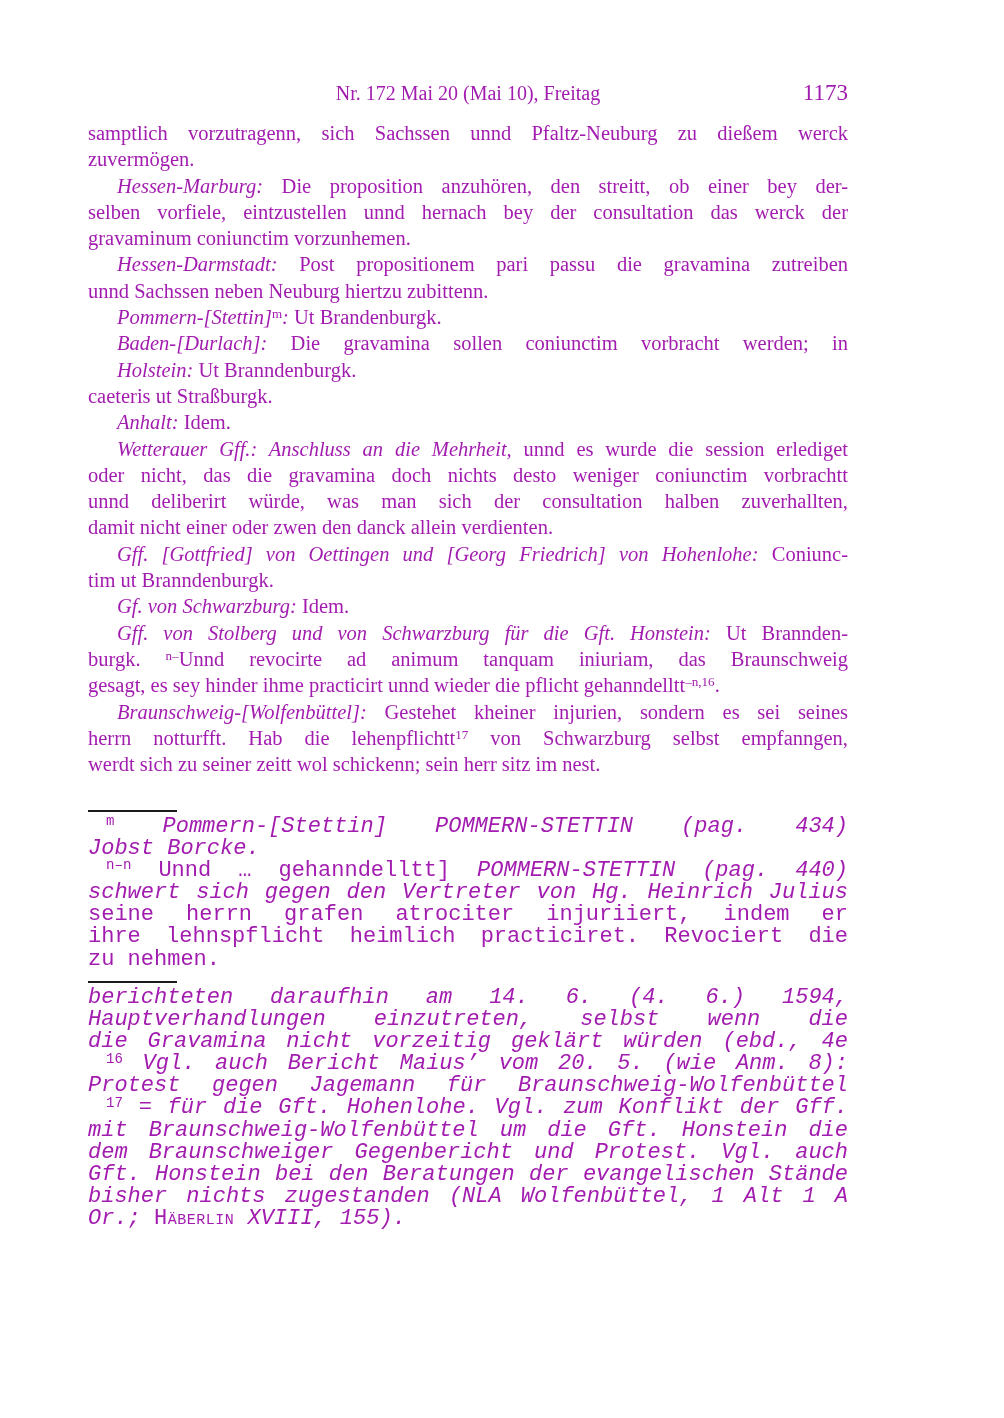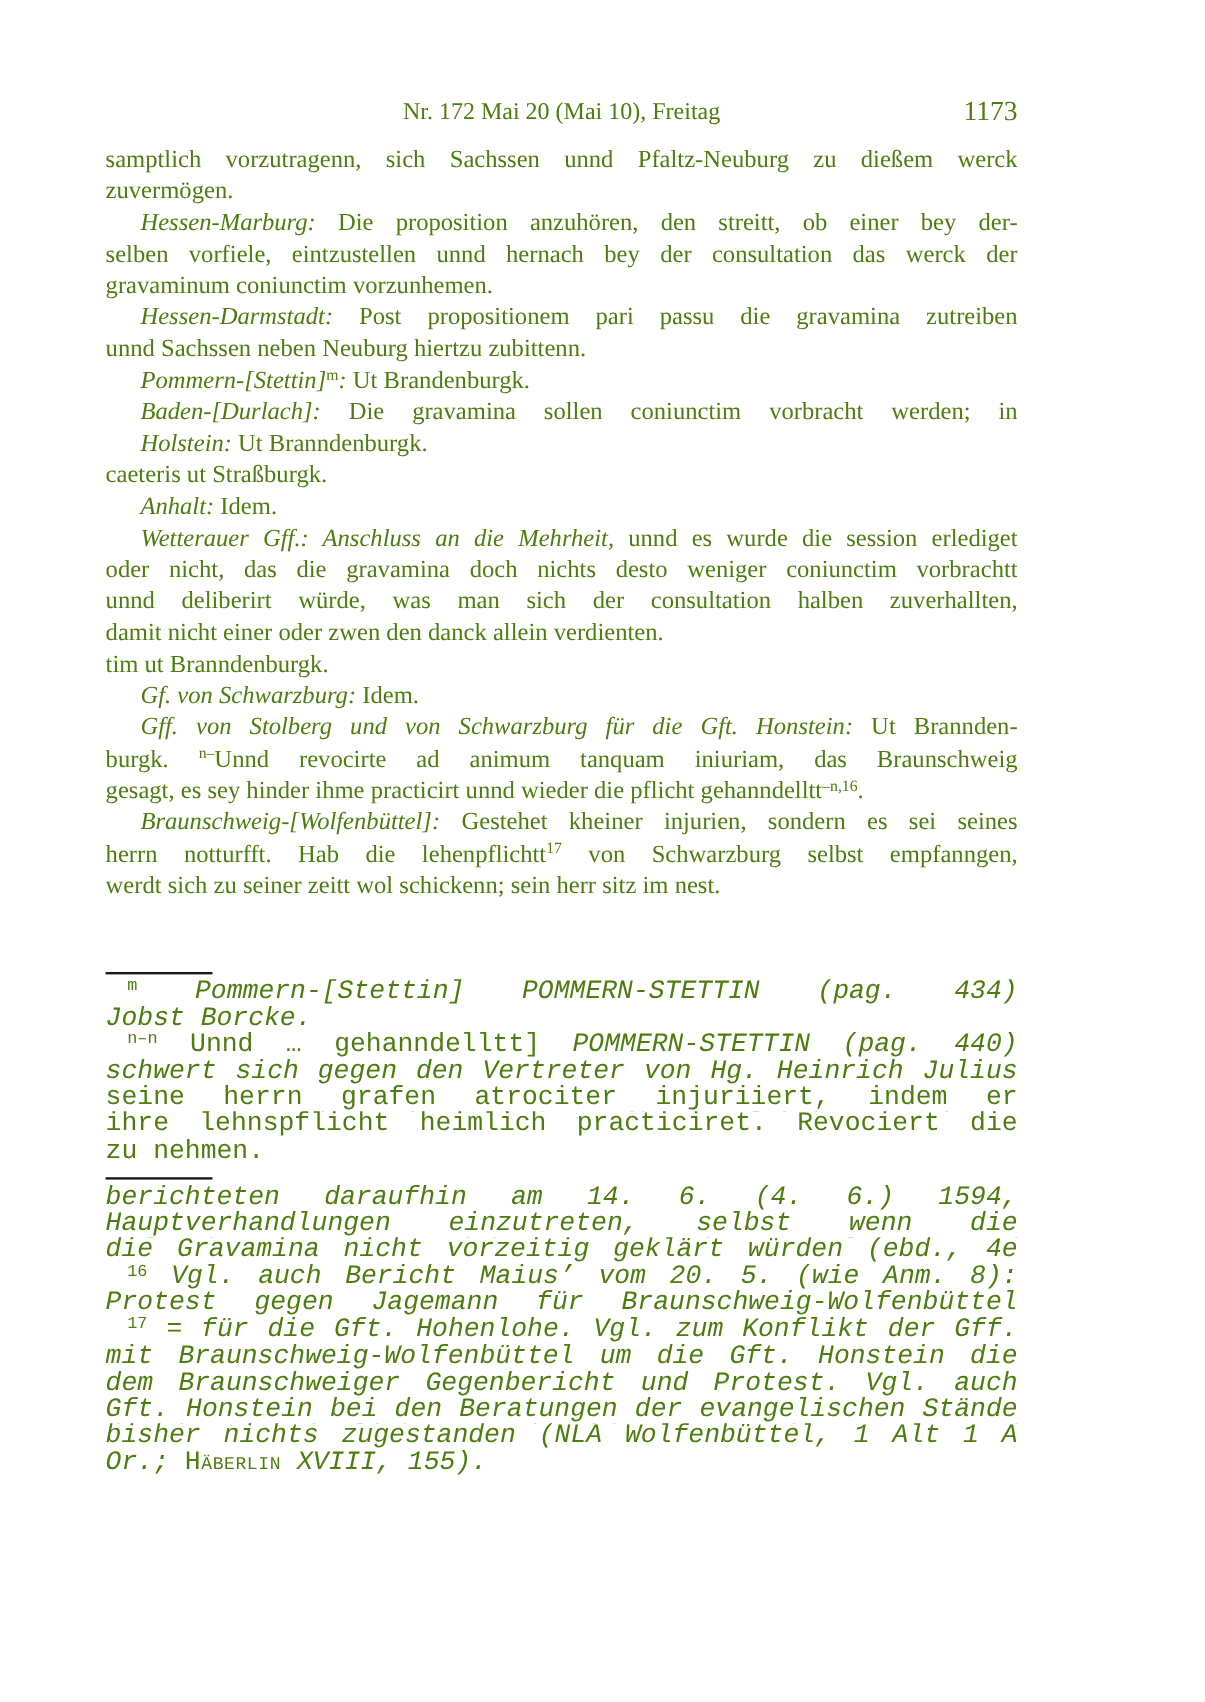--- a/index.html
+++ b/index.html
@@ -1,20 +1,20 @@
 <!DOCTYPE html>
 <html><head>
 <meta charset="utf-8">
 <style>
   html,body{margin:0;padding:0;}
   .page{
     position:relative;
     width:876px;height:1418px;
     background:#ffffff;
-    color:#4d7c0f;
+    color:#a21caf;
     font-family:"Liberation Serif", serif;
     overflow:hidden;
   }
   .running-header{
     position:absolute;top:82px;left:88px;width:760px;height:26px;
     font-size:20px;
   }
   .running-head-text{
     display:block;text-align:center;
   }
@@ -72,20 +72,21 @@
       <div class="line last"><span>unnd Sachssen neben Neuburg hiertzu zubittenn.</span></div>
       <div class="line last indent"><span class="it">Pommern-[Stettin]</span><span class="sup">m</span><span class="it">:</span><span> Ut Brandenburgk.</span></div>
       <div class="line indent"><span class="it">Baden-[Durlach]:</span><span> Die gravamina sollen coniunctim vorbracht werden; in</span></div>
       <div class="line last indent"><span class="it">Holstein:</span><span> Ut Branndenburgk.</span></div>
       <div class="line last"><span>caeteris ut Straßburgk.</span></div>
       <div class="line last indent"><span class="it">Anhalt:</span><span> Idem.</span></div>
       <div class="line indent"><span class="it">Wetterauer Gff.: Anschluss an die Mehrheit,</span><span> unnd es wurde die session erlediget</span></div>
       <div class="line"><span>oder nicht, das die gravamina doch nichts desto weniger coniunctim vorbrachtt</span></div>
       <div class="line"><span>unnd deliberirt würde, was man sich der consultation halben zuverhallten,</span></div>
       <div class="line last"><span>damit nicht einer oder zwen den danck allein verdienten.</span></div>
+      <div class="line indent"><span class="it">Gff. [Gottfried] von Oettingen und [Georg Friedrich] von Hohenlohe:</span><span> Coniunc-</span></div>
       <div class="line last"><span>tim ut Branndenburgk.</span></div>
       <div class="line last indent"><span class="it">Gf. von Schwarzburg:</span><span> Idem.</span></div>
       <div class="line indent"><span class="it">Gff. von Stolberg und von Schwarzburg für die Gft. Honstein:</span><span> Ut Brannden-</span></div>
       <div class="line"><span>burgk. </span><span class="sup">n–</span><span>Unnd revocirte ad animum tanquam iniuriam, das Braunschweig</span></div>
       <div class="line last"><span>gesagt, es sey hinder ihme practicirt unnd wieder die pflicht gehanndelltt</span><span class="sup">–n,16</span><span>.</span></div>
       <div class="line indent"><span class="it">Braunschweig-[Wolfenbüttel]:</span><span> Gestehet kheiner injurien, sondern es sei seines</span></div>
       <div class="line"><span>herrn notturfft. Hab die lehenpflichtt</span><span class="sup">17</span><span> von Schwarzburg selbst empfanngen,</span></div>
       <div class="line last"><span>werdt sich zu seiner zeitt wol schickenn; sein herr sitz im nest.</span></div>
     </div>
 

